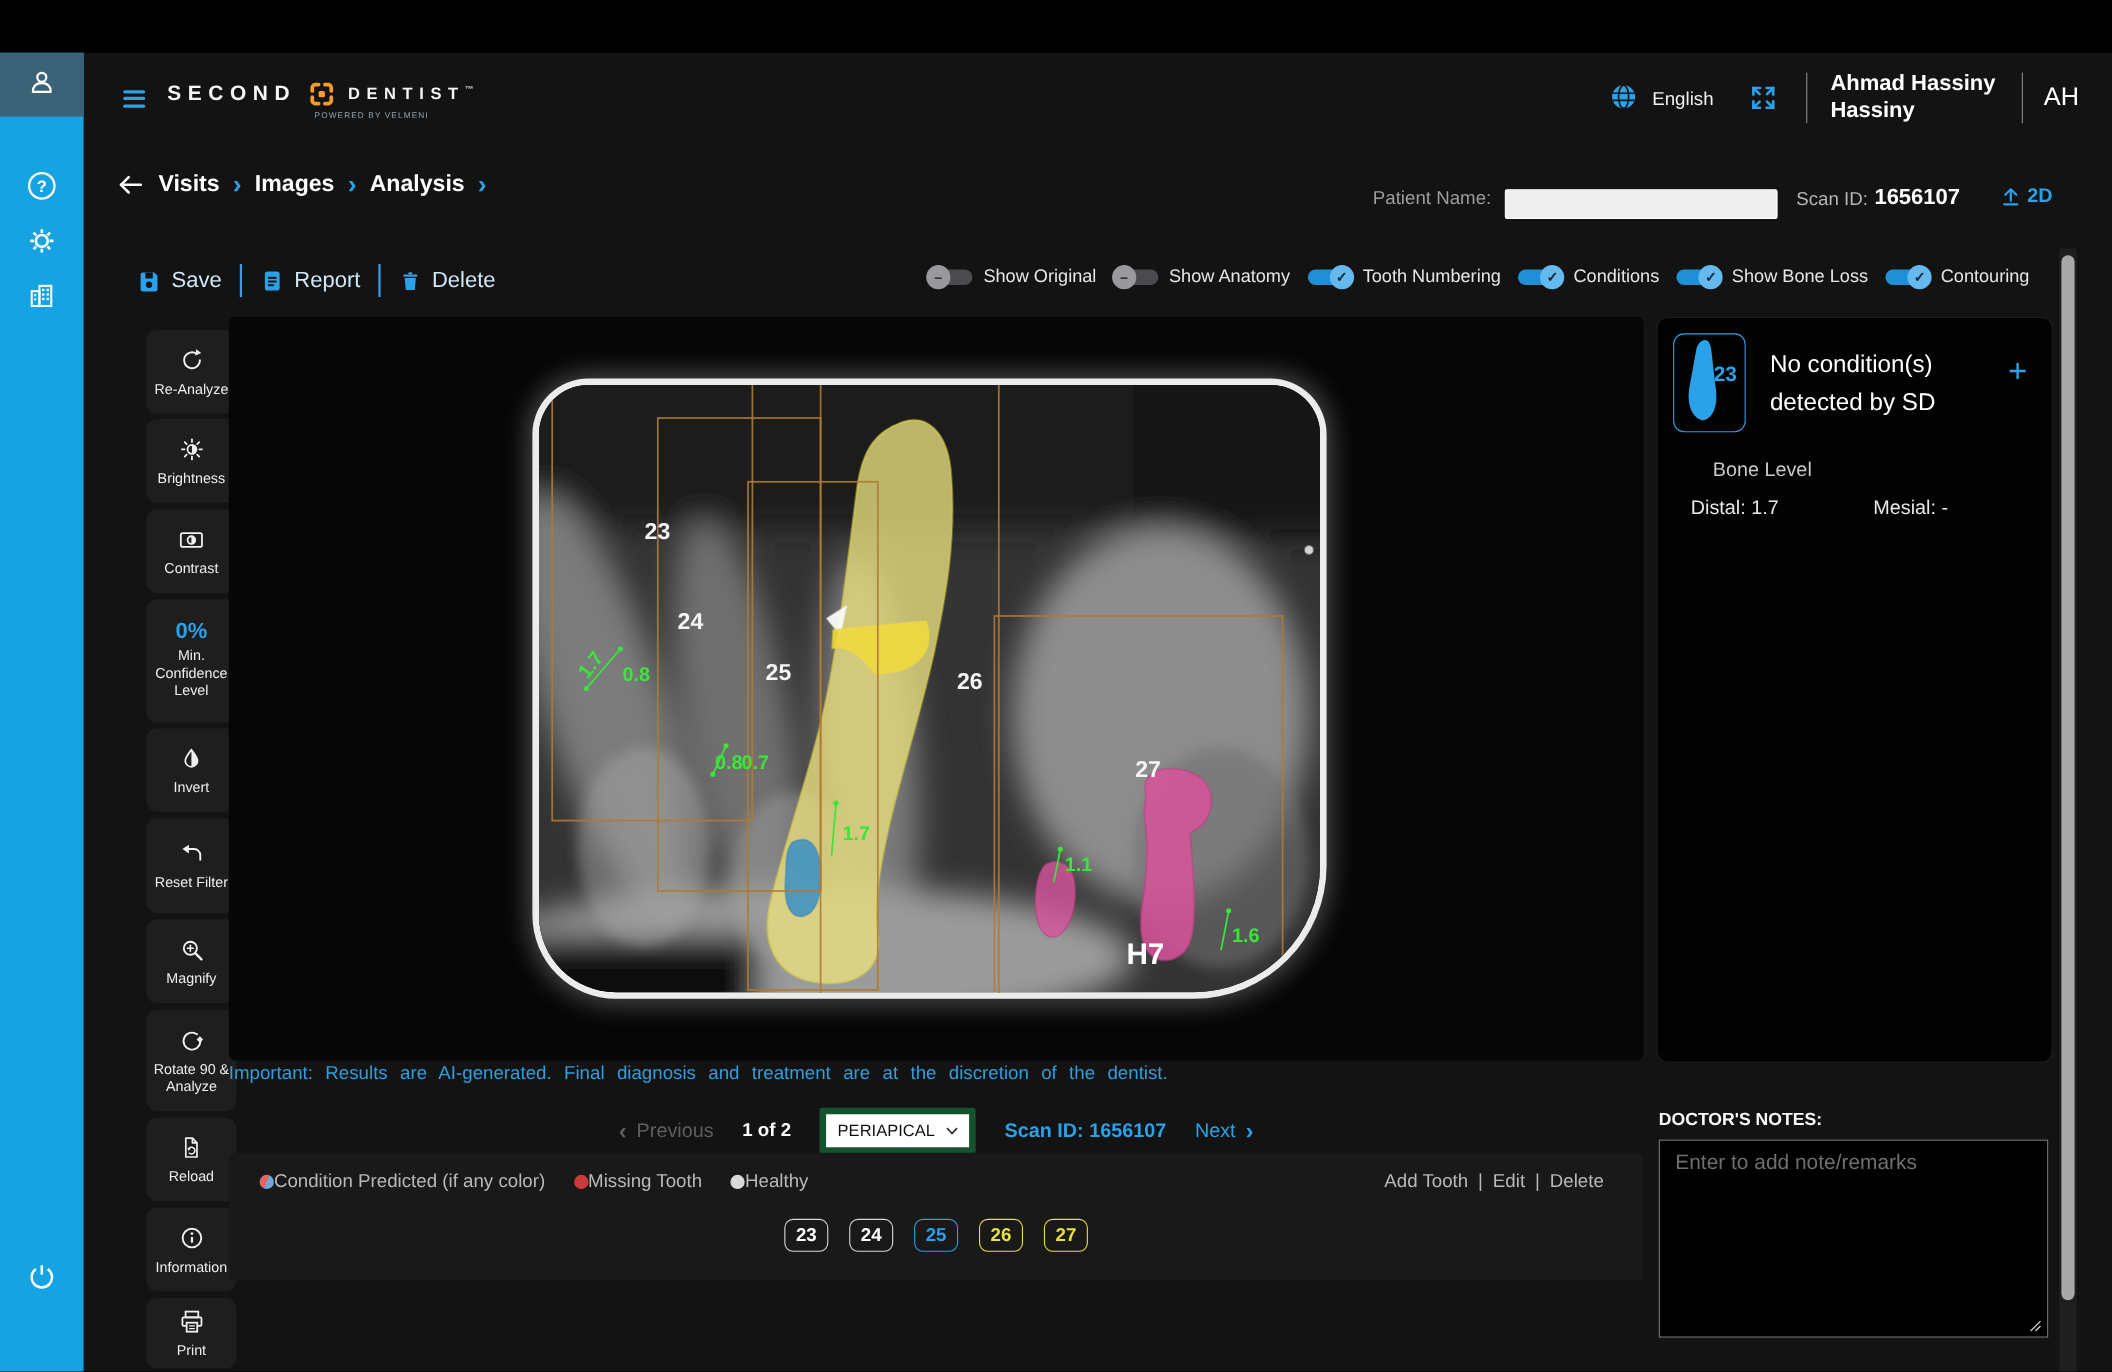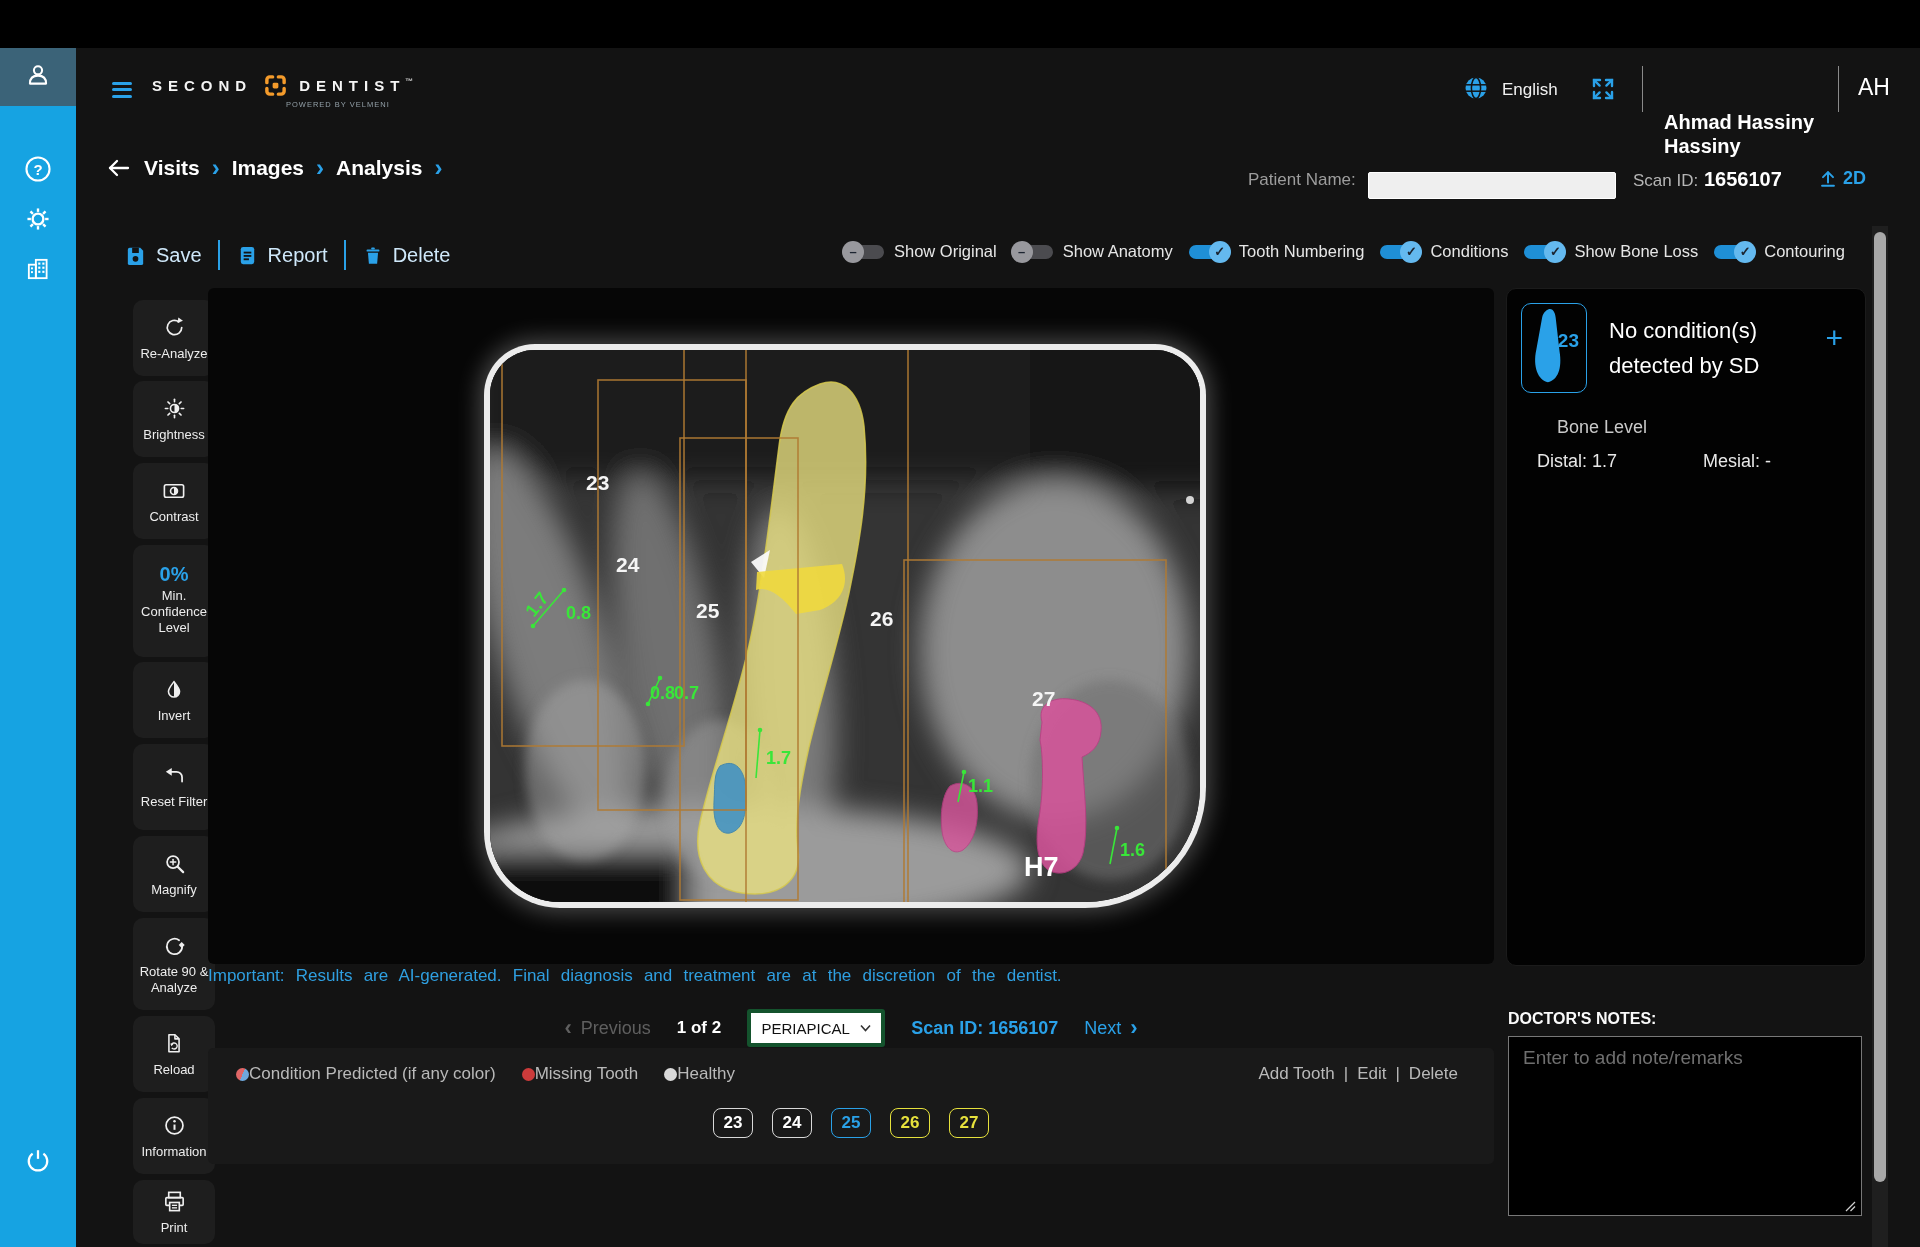--- a/index.html
+++ b/index.html
@@ -7,27 +7,27 @@
        font-family:"Liberation Sans",sans-serif;color:#e8e8e8;}
   .abs{position:absolute;}
   
   #topstrip{left:0;top:0;width:1920px;height:48px;background:#000;}
   
   #sidebar{left:0;top:48px;width:76px;height:1199px;background:#16a3e2;}
   .side-tile{position:absolute;left:0;width:76px;height:58px;display:flex;align-items:center;justify-content:center;cursor:pointer;}
   .side-tile.active{background:#3b6378;}
   
   .hamburger span{display:block;width:20px;height:3px;background:#2aa1e8;border-radius:2px;margin:3.5px 0;}
-  .brand1{font-size:15px;font-weight:700;letter-spacing:6px;color:#f5f5f5;}
+  .brand1{font-size:19px;font-weight:700;letter-spacing:6px;color:#f5f5f5;}
   .brand2{font-size:15px;font-weight:700;letter-spacing:6px;color:#f5f5f5;}
   .tm{font-size:8px;color:#cfcfcf;vertical-align:top;}
   .powered{font-size:7.5px;letter-spacing:1px;color:#93a0a8;}
   .lang{font-size:17px;color:#f0f0f0;}
   .hsep{width:1px;height:46px;background:#8a8a8a;}
-  .uname{font-size:20px;font-weight:700;color:#fff;line-height:24px;margin-top:46px;}
+  .uname{font-size:20px;font-weight:700;color:#fff;line-height:24px;}
   .avatar{font-size:23px;font-weight:400;color:#fff;}
   
   .crumb{font-size:21px;font-weight:700;color:#fff;}
   .crumb-chev{font-size:24px;font-weight:700;color:#2aa1e8;line-height:20px;}
   .plabel{font-size:17px;color:#9d9d9d;}
   .redact{background:#efefef;border:1px solid #fff;border-radius:2px;}
   .scanlbl{font-size:17px;color:#b5b5b5;}
   .scanid{font-size:20px;font-weight:700;color:#fff;}
   .up2d{font-size:18px;font-weight:700;color:#2aa1e8;}
   
@@ -57,21 +57,21 @@
   .meas-t{fill:#39e639;font-size:18px;font-weight:600;}
   .obox{fill:none;stroke:#b07a33;stroke-width:1.6;opacity:.9;}
   .gline{stroke:#39e639;stroke-width:1.6;}
   .gdot{fill:#39e639;}
   .disclaimer{font-size:17px;color:#2f9fe0;word-spacing:6.5px;}
   
   #pager{left:208px;top:1010px;width:1286px;height:36px;display:flex;align-items:center;justify-content:center;gap:26px;}
   .pg-prev{display:flex;align-items:center;gap:9px;font-size:18px;color:#5f5f5f;cursor:default;}
   .pg-chev{font-size:22px;font-weight:700;}
   .pg-page{font-size:17px;font-weight:700;color:#fff;}
-  .pg-select{width:130px;height:30px;background:#fff;border:4px solid #14532d;border-radius:3px;
+  .pg-select{width:130px;height:30px;background:#fff;border:6px solid #14532d;border-radius:3px;
              display:flex;align-items:center;justify-content:center;gap:10px;color:#111;font-size:15px;cursor:pointer;}
   .pg-scan{font-size:18px;font-weight:600;color:#2aa1e8;}
   .pg-next{display:flex;align-items:center;gap:9px;font-size:18px;color:#2aa1e8;cursor:pointer;}
   
   #legendpanel{left:208px;top:1048px;width:1286px;height:116px;background:#191919;border-radius:5px;}
   .leg-row{position:absolute;left:28px;top:16px;display:flex;align-items:center;gap:26px;}
   .leg-item{display:flex;align-items:center;gap:0;font-size:17px;color:#b9b9b9;}
   .dot{width:13px;height:13px;border-radius:50%;}
   .dot-multi{background:linear-gradient(115deg,#e06666 0 50%,#6fa8dc 50%);}
   .dot-red{background:#cc3b3b;}

